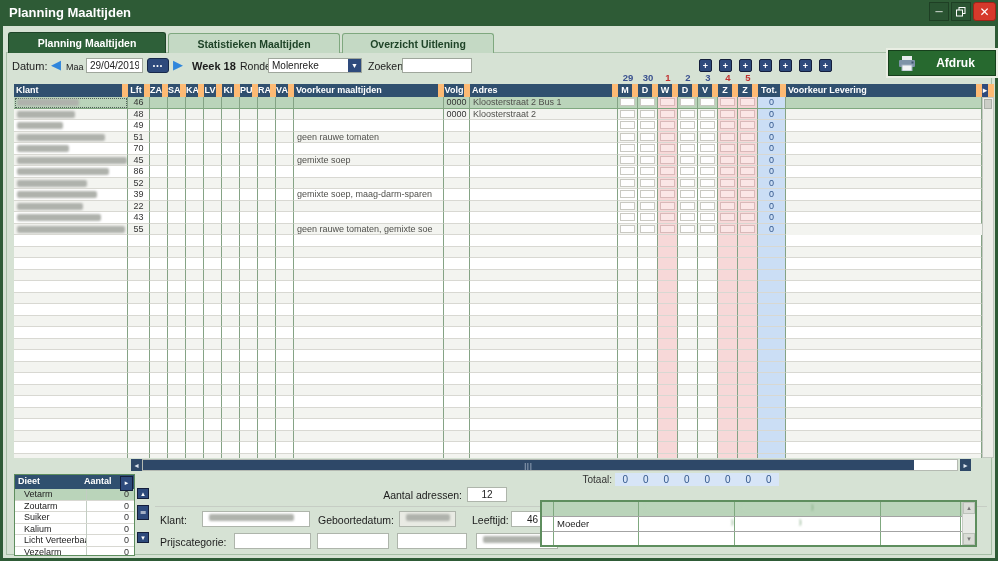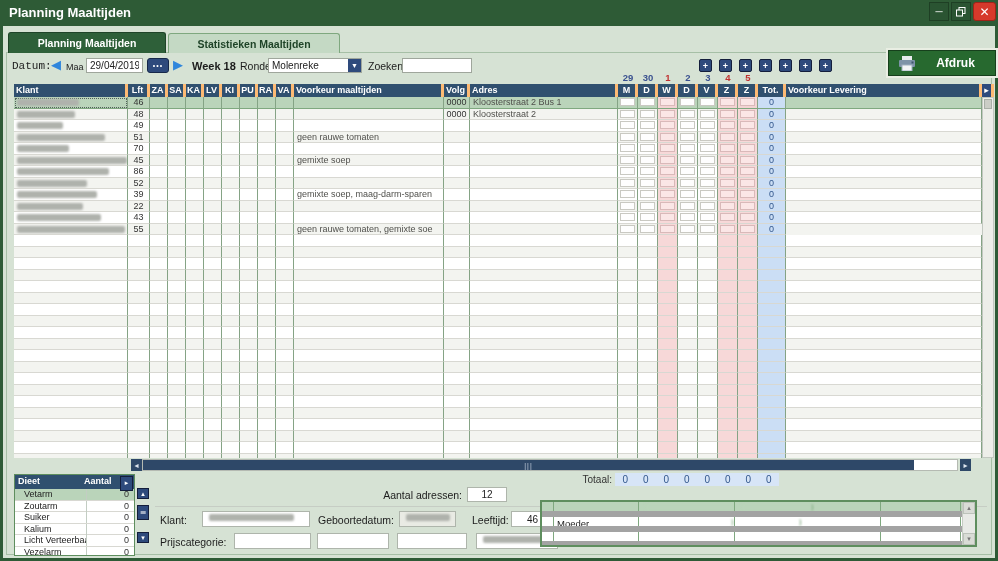--- a/index.html
+++ b/index.html
@@ -31,21 +31,21 @@
   .afdruk{position:absolute;left:888px;top:50px;width:108px;height:26px;background:#27692F;border:1px solid #16401C;
           box-shadow:0 0 0 2px #E9EEE3;display:flex;align-items:center;cursor:pointer;}
   .afdruk .cap{flex:1;text-align:center;color:#fff;font-weight:bold;font-size:12px;}
   .plusrow{position:absolute;left:699px;top:59px;display:flex;gap:7px;}
   .plusbtn{width:13px;height:13px;background:#2E4A7C;border:1px solid #141E3C;border-radius:2px;color:#fff;font-size:9px;font-weight:bold;display:flex;align-items:center;justify-content:center;cursor:pointer;}
   .numrow{position:absolute;left:618px;top:72px;display:flex;}
   .numrow span{width:20px;text-align:center;font-size:9.5px;font-weight:bold;}
   .numrow .navy{color:#39508F;} .numrow .red{color:#C03030;}
   
   .ghead{position:absolute;left:14px;top:84px;width:980px;height:13px;display:grid;background:#30506F;}
-  .hcell{color:#fff;font-weight:bold;font-size:9px;line-height:13px;padding-left:2px;white-space:nowrap;overflow:hidden;border-right:3px solid #fdba74;}
+  .hcell{color:#fff;font-weight:bold;font-size:9px;line-height:13px;padding-left:2px;white-space:nowrap;overflow:hidden;border-right:6px solid #fdba74;}
   .hcell.ctr{text-align:center;padding-left:0;}
   .hcell.harrow{background:#2E4A7C;text-align:center;padding:0;cursor:pointer;font-family:"DejaVu Sans",sans-serif;}
   .gbody{position:absolute;left:14px;top:97px;width:968px;height:361px;overflow:hidden;background:#fff;}
   .trow{display:grid;height:11.5px;background:#fff;}
   .trow.alt{background:#F3F4F0;}
   .cell{border-right:1px solid #85A385;border-bottom:1px solid #D8D8D2;font-size:9px;line-height:10.5px;white-space:nowrap;overflow:hidden;background:inherit;}
   .cell.pink{background:#F7D8D8;}
   .cell.tot{background:#CBDEF5;text-align:center;color:#31568C;}
   .trow.sel{background:#BAD4BA;}
   .trow.sel .cell{border-bottom-color:#7FA87F;}
@@ -77,21 +77,21 @@
   .drow.sel{background:#BAD4BA;}
   .drow .dn{font-size:9px;line-height:11px;padding-left:9px;white-space:nowrap;overflow:hidden;border-right:1px solid #C3CDC3;}
   .drow .dv{font-size:9px;line-height:11px;text-align:right;padding-right:5px;color:#333;}
   .dsb{position:absolute;left:137px;top:488px;width:12px;}
   .dsb div{width:12px;background:#2E4A7C;border:1px solid #141E3C;color:#fff;display:flex;align-items:center;justify-content:center;cursor:pointer;font-family:"DejaVu Sans",sans-serif;}
   
   .sep{position:absolute;left:155px;top:506px;width:832px;height:1px;background:#C6CDC4;}
   .ffield{position:absolute;height:16px;background:#fff;border:1px solid #AEB5AB;font-size:10px;padding:0 3px;}
   .ffield.gray{background:#E9EBE4;}
   .contact{position:absolute;left:540px;top:500px;width:437px;height:47px;border:2px solid #5E8E5E;background:#fff;overflow:hidden;}
-  .crow{display:grid;grid-template-columns:12px 85px 96px 146px 80px;height:15px;border-bottom:6px solid #a3a3a3;background:#fff;}
+  .crow{display:grid;grid-template-columns:12px 85px 96px 146px 80px;height:15px;border-bottom:1px solid #a3a3a3;background:#fff;}
   .crow.sel{background:#BAD4BA;}
   .crow div{border-right:1px solid #7FA87F;font-size:9.5px;line-height:14px;padding-left:3px;white-space:nowrap;overflow:hidden;background:inherit;}
   .csb{position:absolute;right:0;top:0;width:13px;height:100%;background:#E8EAE6;border-left:1px solid #C6CCC4;}
   .csb div{height:12px;background:#D9DCD6;border:1px solid #BCC2BA;color:#777;font-size:7px;display:flex;align-items:center;justify-content:center;font-family:"DejaVu Sans",sans-serif;cursor:pointer;}
   .csb .dn{position:absolute;bottom:0;left:0;right:0;}
   .csb .up{position:absolute;top:0;left:0;right:0;}
 </style>
 </head>
 <body>
 
@@ -111,22 +111,23 @@
     <div class="wbtn btn-close">
         <span>✕</span>
       </div>
   </div>
 
   <div class="client"></div>
   <div class="panel"></div>
 
   <div class="tab active" style="left:8px;width:158px;">Planning Maaltijden</div>
   <div class="tab inactive" style="left:168px;width:172px;">Statistieken Maaltijden</div>
-
-  <span class="lbl" style="left:12px;top:60px;font-size:11px;font-family:Liberation Mono, monospace;">Datum:</span>
+  <div class="tab inactive" style="left:342px;width:152px;">Overzicht Uitlening</div>
+
+  <span class="lbl" style="left:12px;top:60px;font-size:11px;">Datum:</span>
   <span class="bluearrow" style="left:51px;top:58px;">◀</span>
   <span class="lbl" style="left:66px;top:62px;font-size:9px;">Maa</span>
   <input class="tb-input" style="left: 86px; top: 58px; width: 57px;" readonly="" value="29/04/2019">
   <div class="navyblock" style="left:147px;top:58px;width:22px;height:15px;font-size:7px;letter-spacing:1px;">•••</div>
   <span class="bluearrow" style="left:173px;top:58px;">▶</span>
   <span class="lbl" style="left:192px;top:60px;font-weight:bold;font-size:11px;">Week 18</span>
   <span class="lbl" style="left:240px;top:60px;">Ronde</span>
   <div class="combo">
     <span class="val">Molenreke</span>
     <span class="drop">▼</span>

